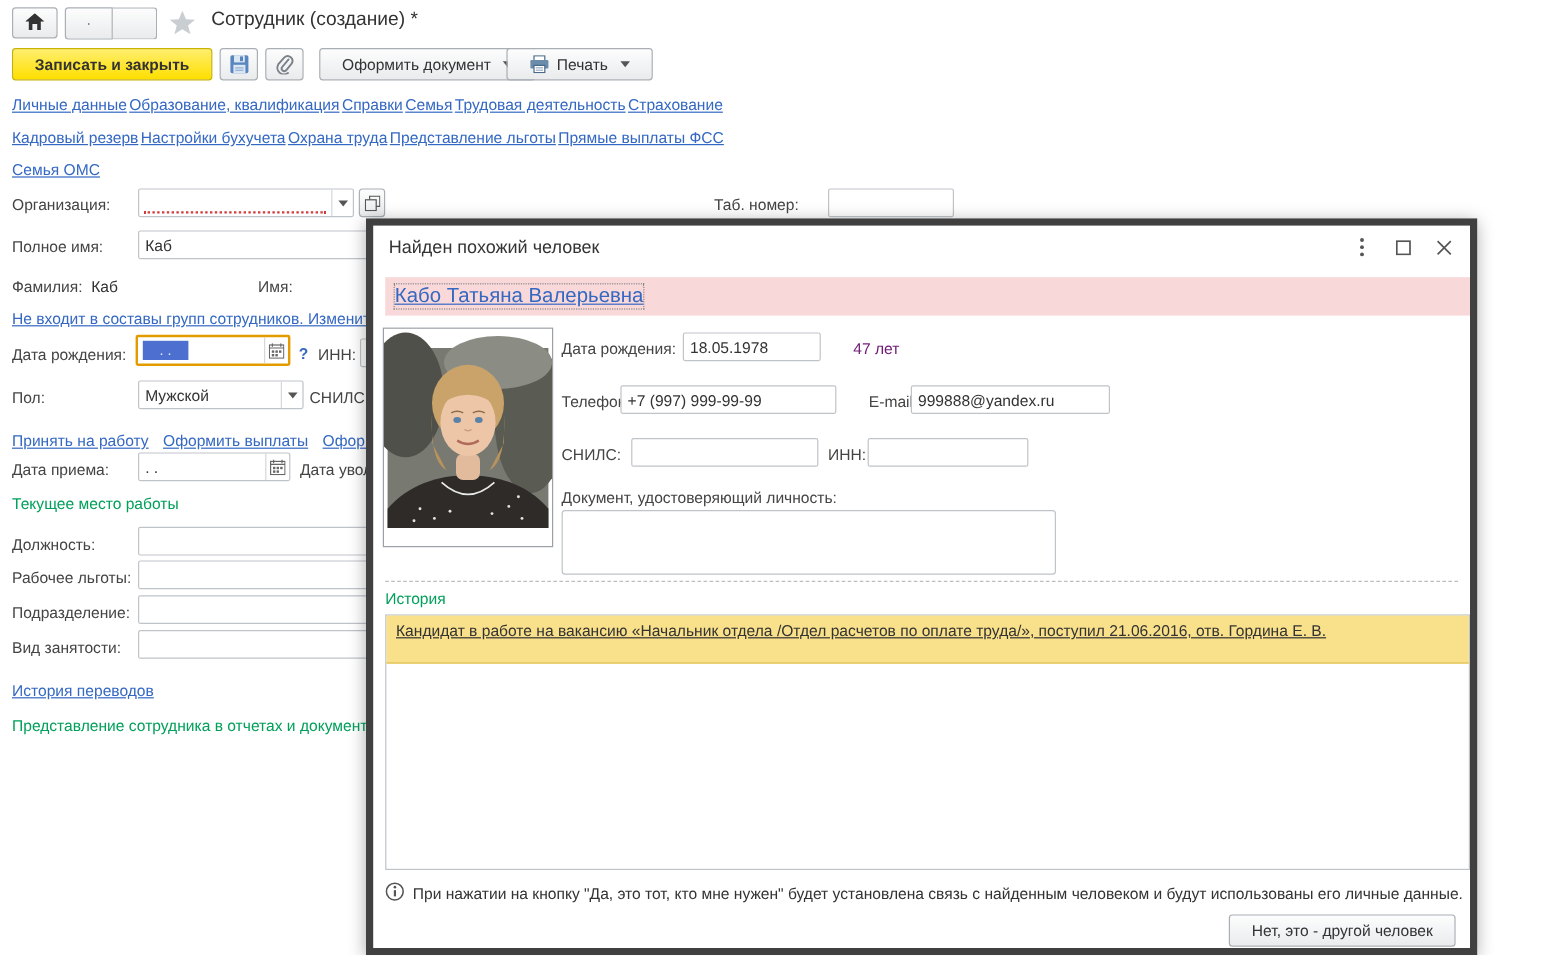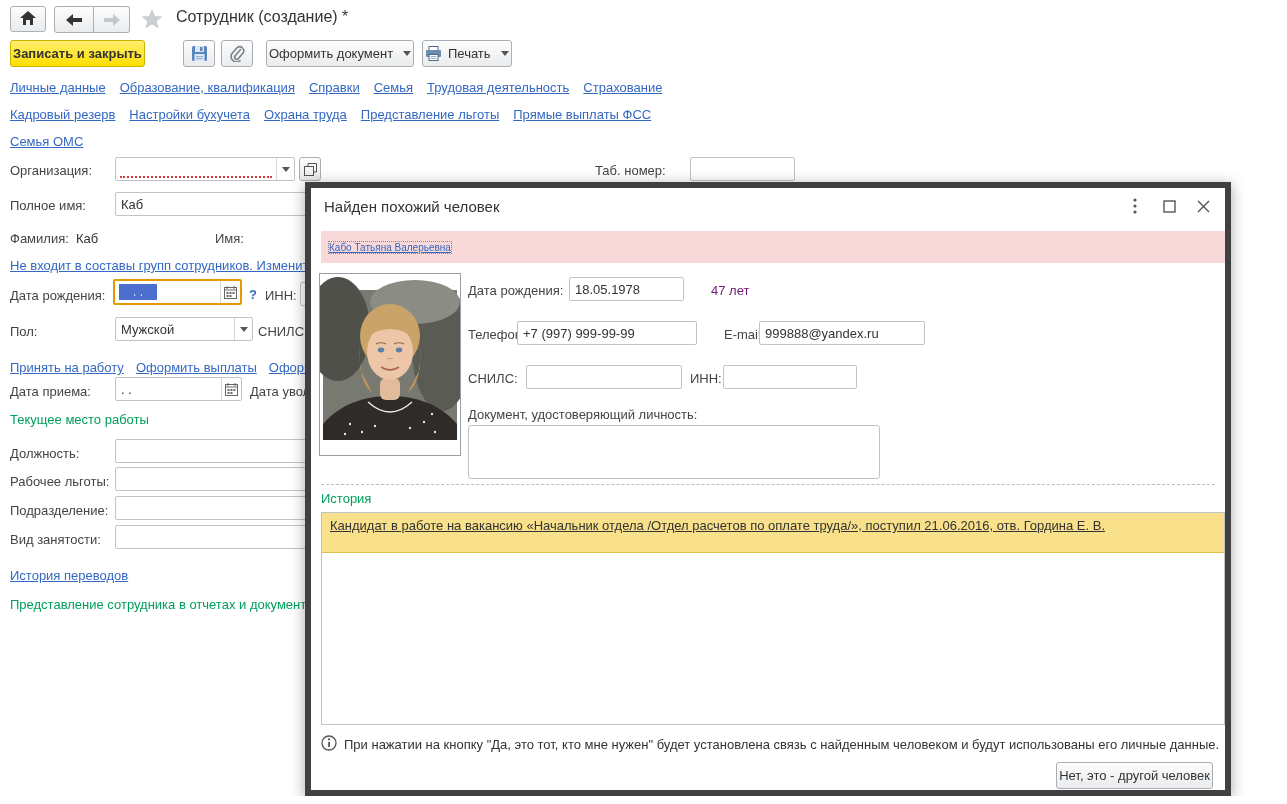--- a/index.html
+++ b/index.html
@@ -4,54 +4,54 @@
 <style>
   * { box-sizing: border-box; }
   html,body { margin:0; padding:0; }
   body { font-family:"Liberation Sans", sans-serif; font-size:13px; color:#444; background:#fff; }
   .app { position:relative; width:1287px; height:796px; background:#fff; overflow:hidden; }
   .abs { position:absolute; }
 
   
   .btn { display:inline-flex; align-items:center; justify-content:center; gap:6px; height:27px;
          border:1px solid #a9afb5; border-radius:3px; background:linear-gradient(#fdfdfd,#e9ebed);
-         padding:0 2px; color:#333; cursor:pointer; white-space:nowrap; }
+         padding:0 18px; color:#333; cursor:pointer; white-space:nowrap; }
   .btn-yellow { background:linear-gradient(#ffee6e,#ffdf00); border-color:#c9b200; font-weight:bold; }
   .icon-btn { width:32px; padding:0; }
   .caret { width:0; height:0; border-left:4px solid transparent; border-right:4px solid transparent; border-top:5px solid #555; margin-left:4px; }
 
   
   .link { color:#3468c2; text-decoration:underline; cursor:pointer; white-space:nowrap; }
   .green { color:#00a05a; }
 
   
   .inp { height:24px; border:1px solid #bfc4c9; border-radius:2px; padding:0 5px;
          font:13px "Liberation Sans", sans-serif; color:#333; background:#fff; }
   .combo { display:inline-flex; align-items:stretch; height:24px; border:1px solid #bfc4c9; border-radius:2px; background:#fff; }
   .combo .combo-text { flex:1; display:flex; align-items:center; padding:0 5px; color:#333; position:relative; overflow:hidden; }
   .combo .combo-arrow { width:18px; display:flex; align-items:center; justify-content:center; border-left:1px solid #d4d8db; cursor:pointer; }
   .req::after { content:""; position:absolute; left:4px; right:4px; bottom:2px; border-bottom:2px dotted #d23b3b; }
   .cal-seg { width:20px; display:flex; align-items:center; justify-content:center; border-left:1px solid #d4d8db; cursor:pointer; }
 
   .lbl { white-space:nowrap; }
-  .navrow { display:flex; gap:14px; }
+  .navrow { display:flex; gap:2px; }
 
   
   .focus-field { display:inline-flex; align-items:stretch; height:26px; border:2px solid #e39b00; border-radius:2px; background:#fff; }
   .focus-field .sel { margin:3px 0 3px 4px; padding:0 14px; background:#4d6fd0; color:#e8ecf8; display:flex; align-items:center; font-size:12px; }
   .focus-field .cal-seg { border-left:1px solid #d4d8db; }
 
   
   .modal { position:absolute; left:305px; top:182px; width:926px; height:614px; background:#fff;
            border:6px solid #404040; box-shadow:0 3px 14px rgba(0,0,0,0.35); }
   .modal-title { font-size:15px; color:#333; }
   .winctl { display:flex; align-items:center; gap:14px; }
   .winctl .wbtn { width:20px; height:20px; display:flex; align-items:center; justify-content:center; cursor:pointer; color:#555; }
   .banner { position:absolute; left:10px; top:43px; width:904px; height:32px; background:#f8d8d8; display:flex; align-items:center; padding:0 8px; }
-  .banner .link { font-size:10px; outline:1px dotted #888;text-decoration:underline; }
+  .banner .link { font-size:17px; outline:1px dotted #888;text-decoration:underline; }
   .photo-frame { position:absolute; left:8px; top:85px; width:142px; height:183px; border:1px solid #9aa0a6; background:#fff; }
   .dashed-sep { position:absolute; left:10px; right:10px; top:296px; border-top:1px dashed #bdbdbd; }
   .listbox { position:absolute; left:10px; top:324px; width:904px; height:213px; border:1px solid #bfc4c9; background:#fff; }
   .hist-row { height:40px; background:#f9e08a; border-bottom:1px solid #dcc050; padding:5px 8px; }
   .hist-link { color:#333; text-decoration:underline; cursor:pointer; font-size:13px; }
   .muted { color:#701a75; }
   .ta { border:1px solid #bfc4c9; border-radius:3px; resize:none; background:#fff; }
   .dots { color:#999; }
 </style>
 </head>

